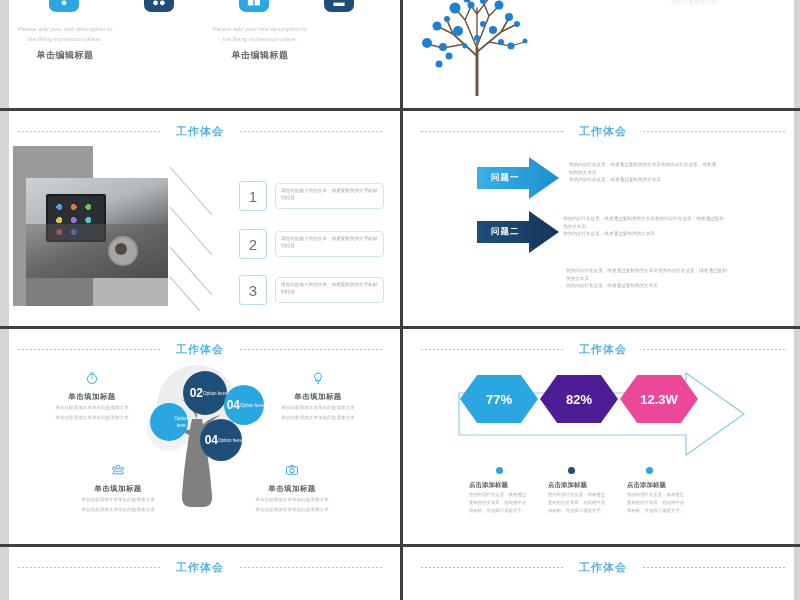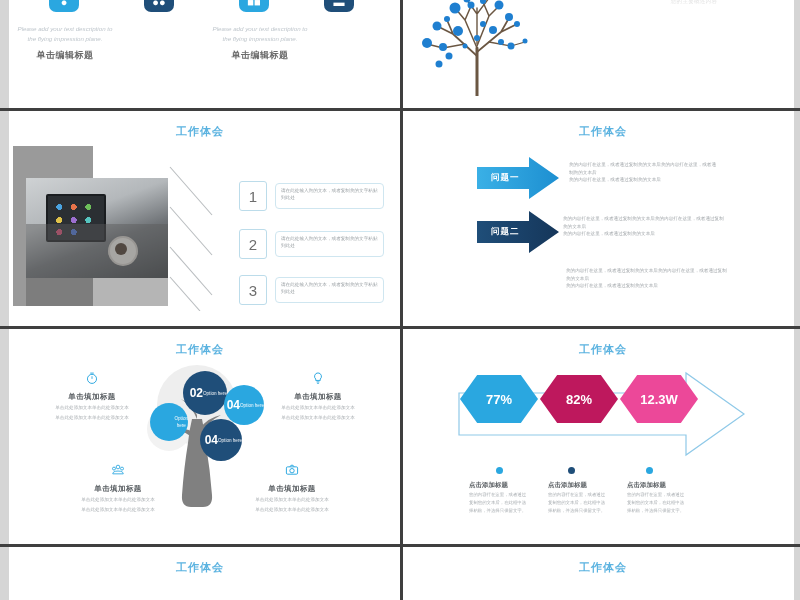--- a/index.html
+++ b/index.html
@@ -27,21 +27,21 @@
     background:#d5d5d5;
   }
   .gutter-r::after{
     content:"";position:absolute;right:0;top:0;width:9px;height:100%;
     background:#d5d5d5;
   }
 
   
   .hdr{
     position:absolute;left:0;right:0;top:13px;height:14px;
-    display:flex;align-items:center;justify-content:center;gap:16px;flex-direction:column;
+    display:flex;align-items:center;justify-content:center;gap:16px;
   }
   .hdr .rule{
     flex:1 1 auto;height:1px;
     background-image:linear-gradient(to right,#8fc9e8 0 2px,transparent 2px 4px);
     background-size:4px 1px;background-repeat:repeat-x;
     margin-top:1px;
   }
   .hdr .rule.l{margin-left:18px;}
   .hdr .rule.r{margin-right:18px;}
   .hdr .ttl{
@@ -392,21 +392,21 @@
       <div class="rule r"></div>
     </div>
 
     <svg class="bigarrow" viewBox="0 0 290 90">
       <path d="M1 24 H228 V4 L286 45 L228 86 V66 H1 Z" fill="none" stroke="#8fc9e8" stroke-width="1.2"></path>
     </svg>
 
     <div class="hex" style="left:57px;background:#2aa7e0;">
       <span>77%</span>
     </div>
-    <div class="hex" style="left:137px;background:#be185d;">
+    <div class="hex" style="left:137px;background:#4c1d95;">
       <span>82%</span>
     </div>
     <div class="hex" style="left:217px;background:#ec4899;">
       <span>12.3W</span>
     </div>
 
     <div class="dot" style="left:93px;top:138px;background:#2aa7e0;"></div>
     <div class="dot" style="left:165px;top:138px;background:#1f4e79;"></div>
     <div class="dot" style="left:243px;top:138px;background:#2aa7e0;"></div>
 

